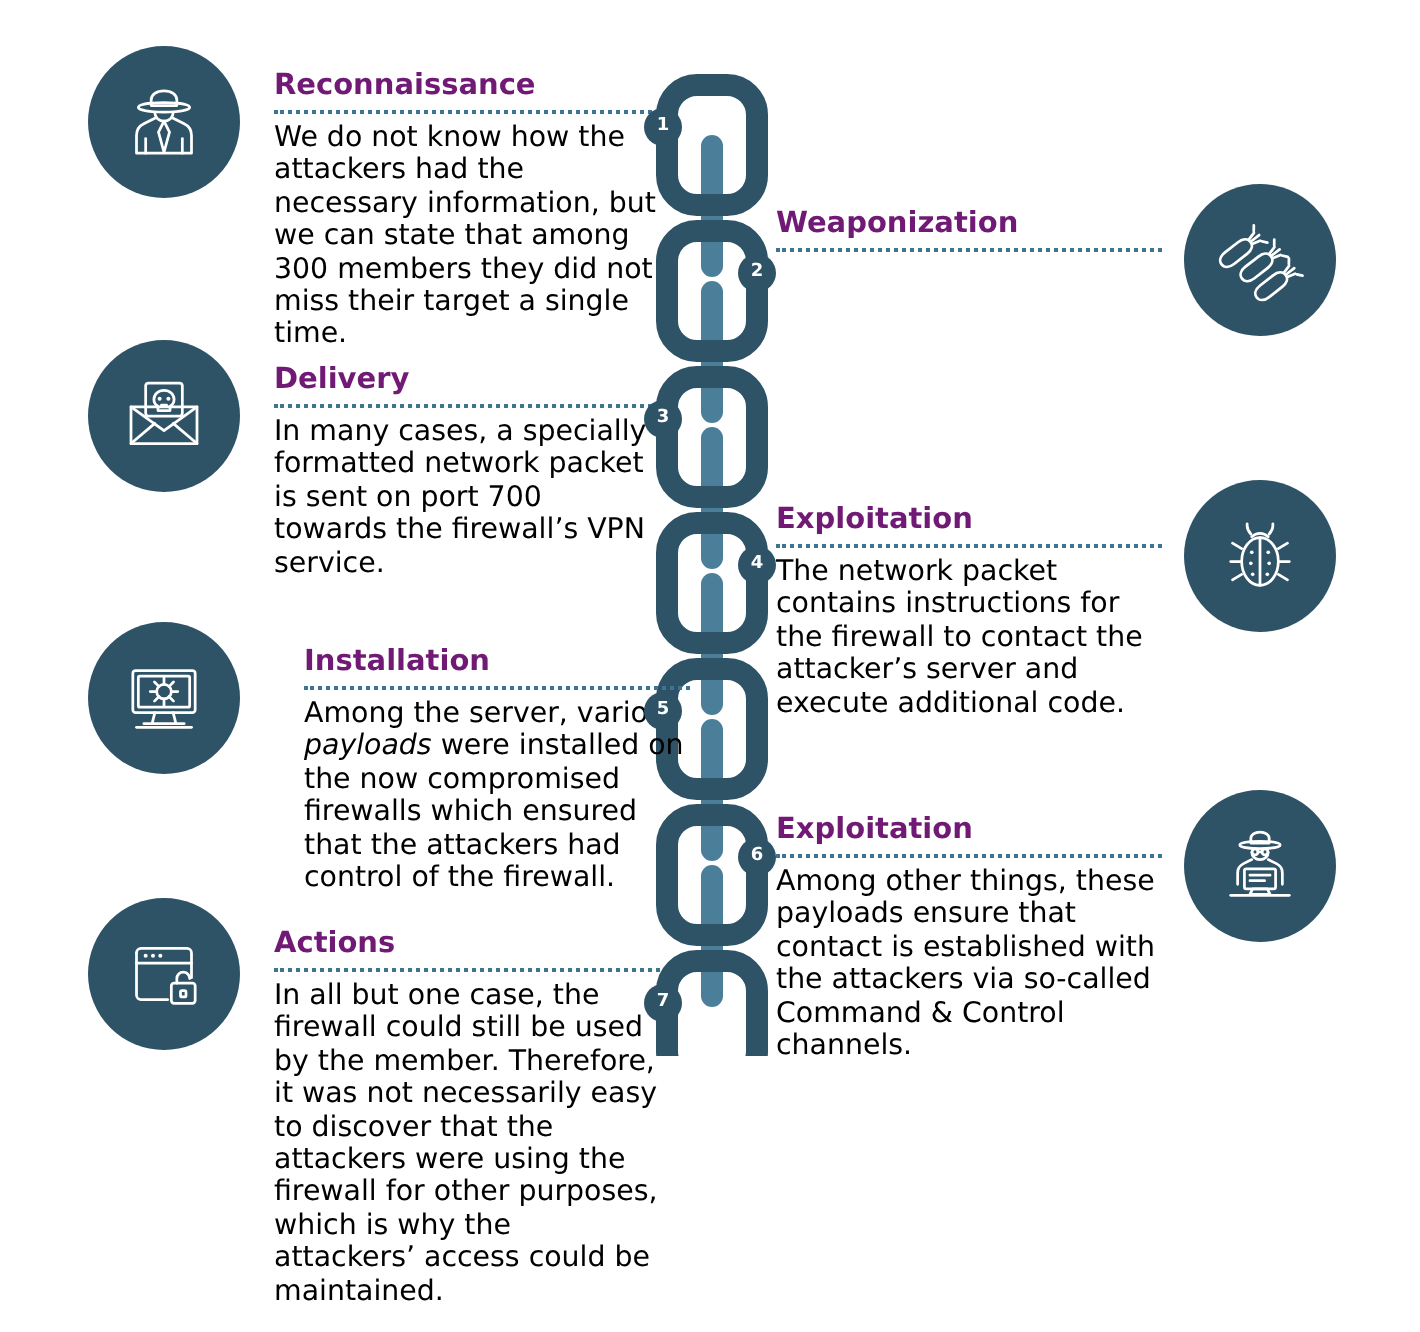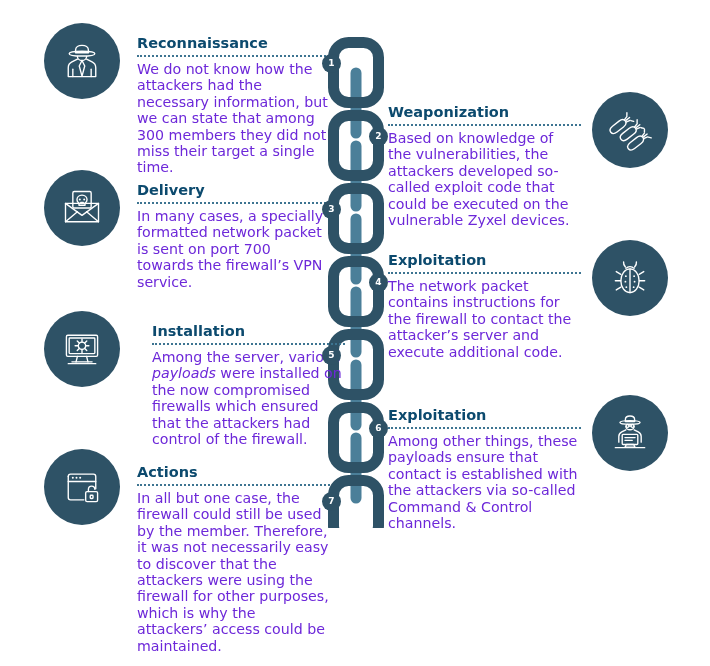--- a/index.html
+++ b/index.html
@@ -56,34 +56,34 @@
     justify-content: center;
   }
   .icon-circle svg {
     display: block;
   }
 
   .textblock {
     position: absolute;
   }
   .heading {
-    color: #0c4a6e;
+    color: #701a75;
     font-weight: bold;
     font-size: 14.5px;
     line-height: 18px;
     margin: 0 0 3px 0;
     white-space: nowrap;
   }
   .dotline {
     height: 0;
     border-top: 2.5px dotted #3d7491;
     margin: 0 0 4px 0;
   }
   .body {
-    color: #6d28d9;
+    color: #000000;
     font-size: 14.2px;
     line-height: 16.4px;
     margin: 0;
   }
   .body em { font-style: italic; text-align: center; }
 
   .side-left .heading,
   .side-left .body { text-align: left; }
   .side-right .heading,
   .side-right .body { text-align: left; }
@@ -158,21 +158,20 @@
       <g transform="rotate(-38 24 24) translate(2 26)">
         <path d="M8 13c0-2.4 2.2-4 5.5-4h9c3.3 0 5.5 1.6 5.5 4s-2.2 4-5.5 4h-9C10.2 17 8 15.4 8 13z"></path>
         <path d="M28 11.5l4.5-1.2M28 14.5l4.5 1.2M29 13h5"></path>
         <path d="M33 9.5l2-2.5M33 16.5l2 2.5"></path>
       </g>
     </svg>
   </div>
   <div class="textblock" style="left:388px; top:103px; width:193px;">
     <p class="heading">Weaponization</p>
     <div class="dotline"></div>
-    <p class="body">Based on knowledge of the vulnerabilities, the attackers developed so-called exploit code that could be executed on the vulnerable Zyxel devices.</p>
   </div>
 </div>
 
 <div class="entry side-left">
   <div class="icon-circle" style="left:44px; top:170px;">
     <svg width="44" height="44" viewBox="0 0 48 48" fill="none" stroke="#ffffff" stroke-width="1.5" stroke-linejoin="round" stroke-linecap="round">
       <rect x="14" y="6" width="20" height="18" rx="1.5"></rect>
       <path d="M24 10c-3.2 0-5.5 2.2-5.5 5 0 1.8 1 3 2.2 3.7V21h6.6v-2.3c1.2-.7 2.2-1.9 2.2-3.7 0-2.8-2.3-5-5.5-5z"></path>
       <circle cx="21.6" cy="14.6" r="1.1" fill="#ffffff" stroke="none"></circle>
       <circle cx="26.4" cy="14.6" r="1.1" fill="#ffffff" stroke="none"></circle>

